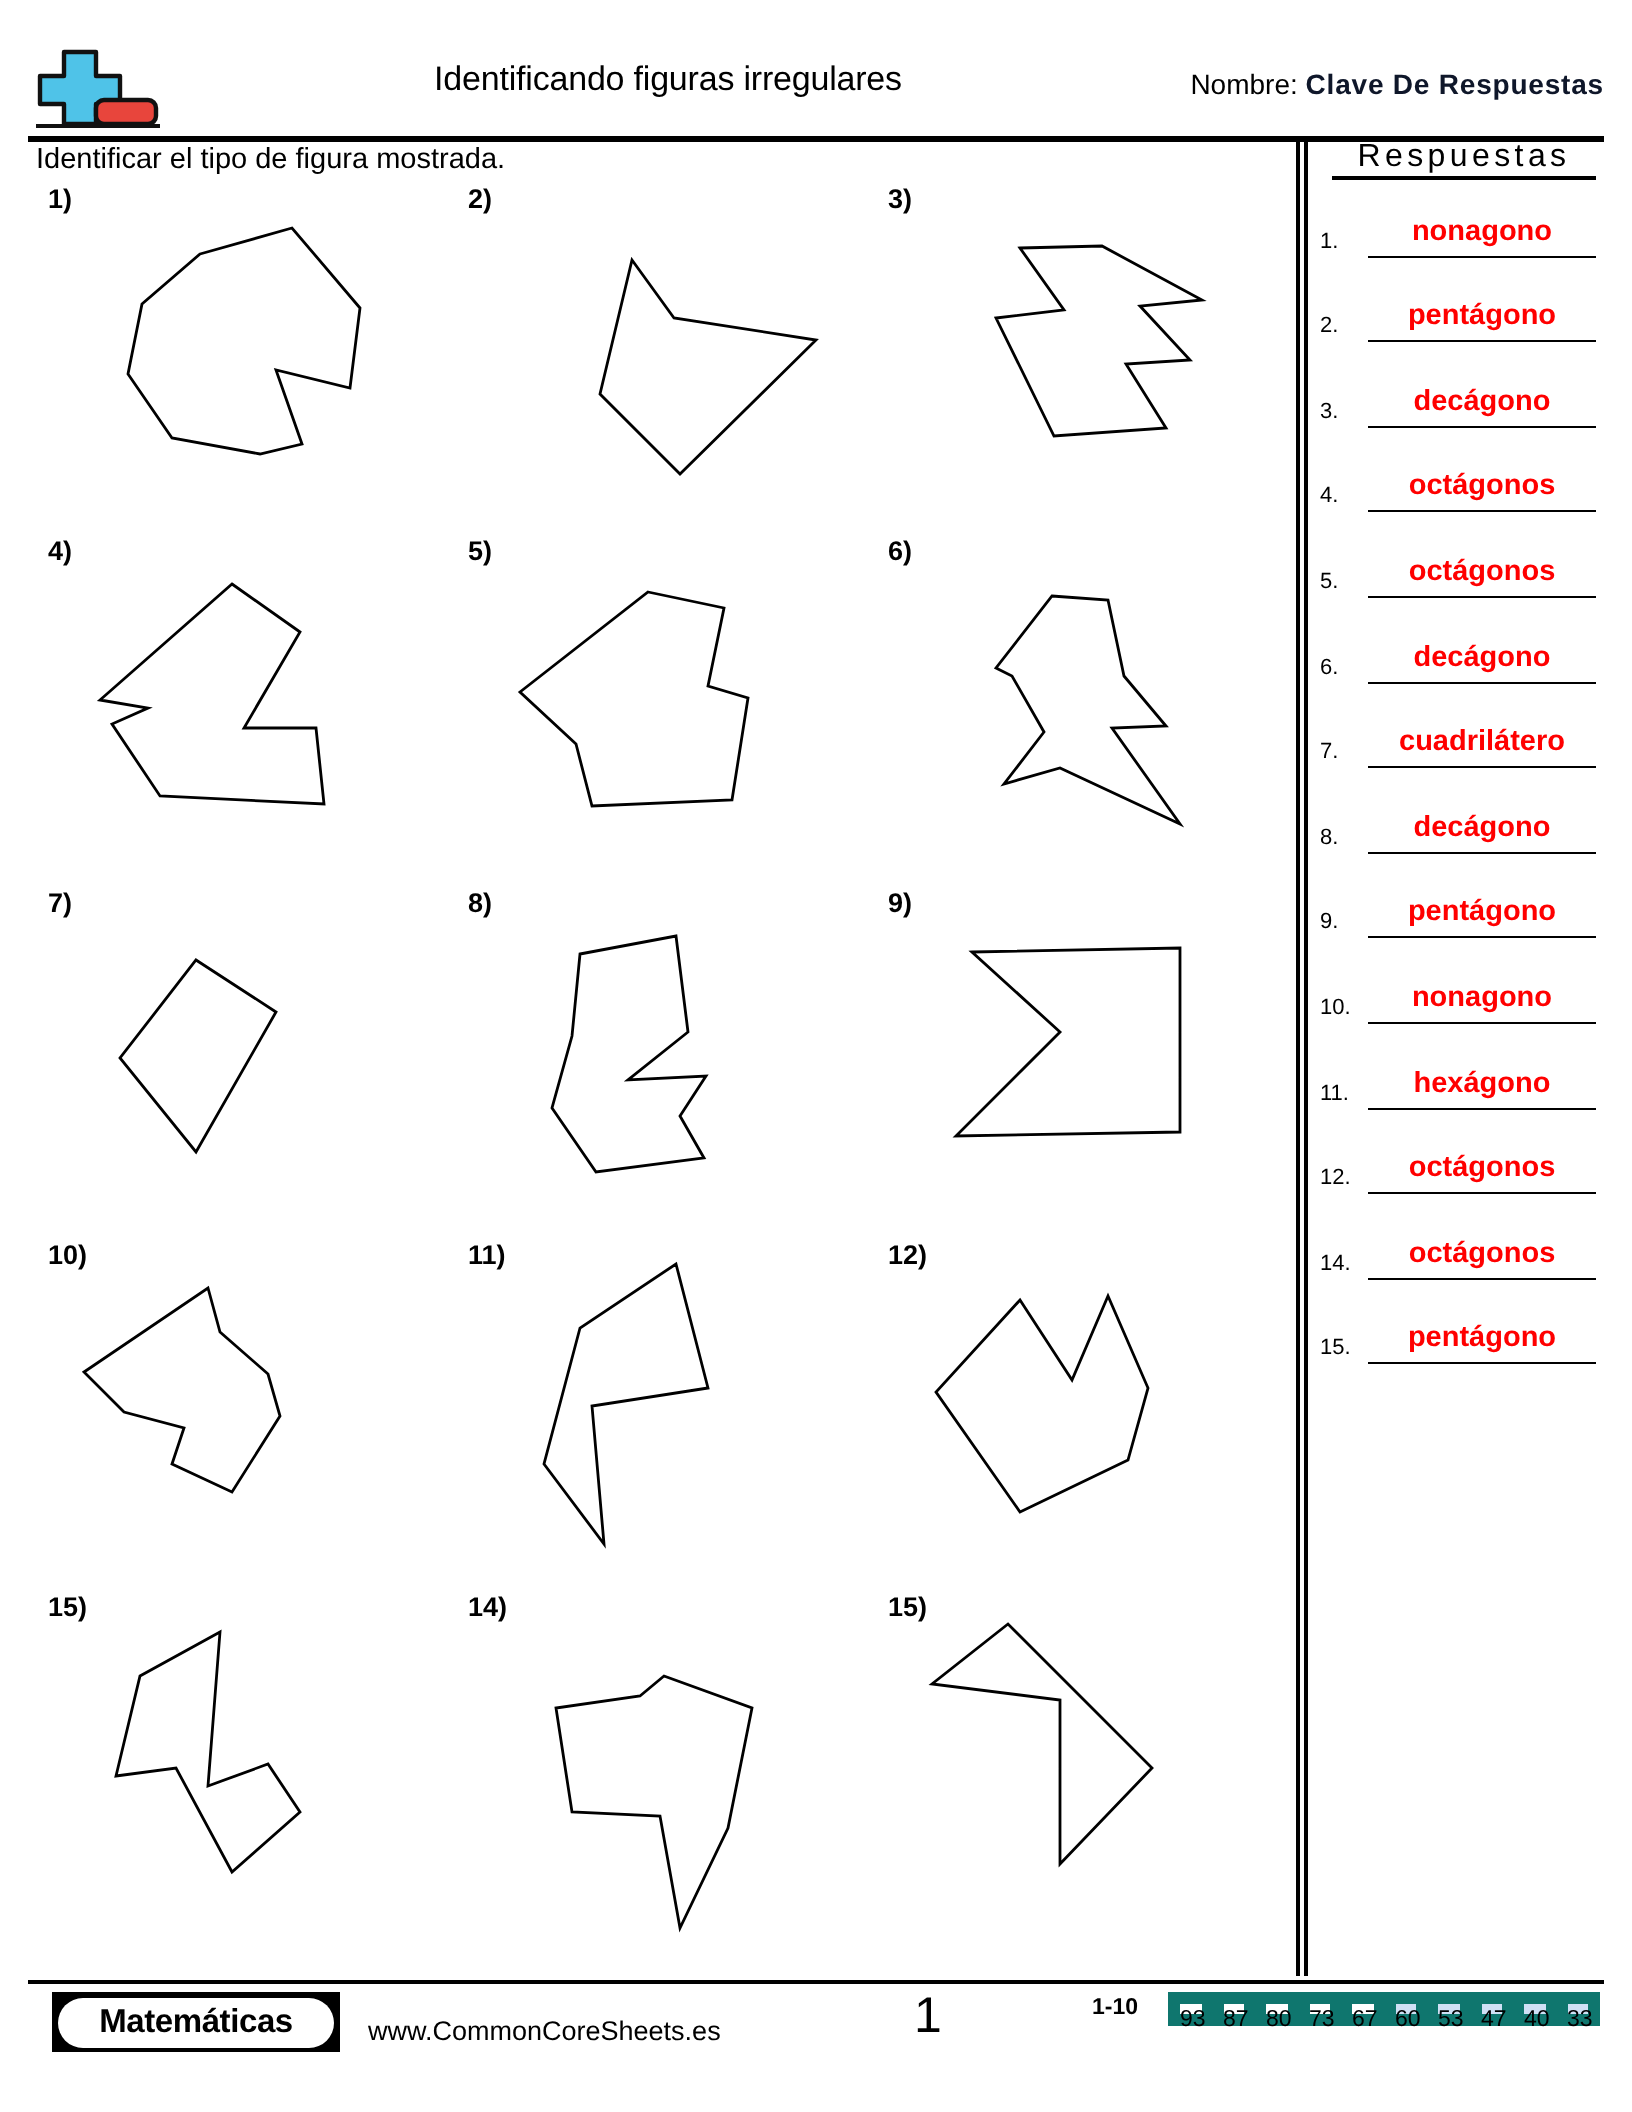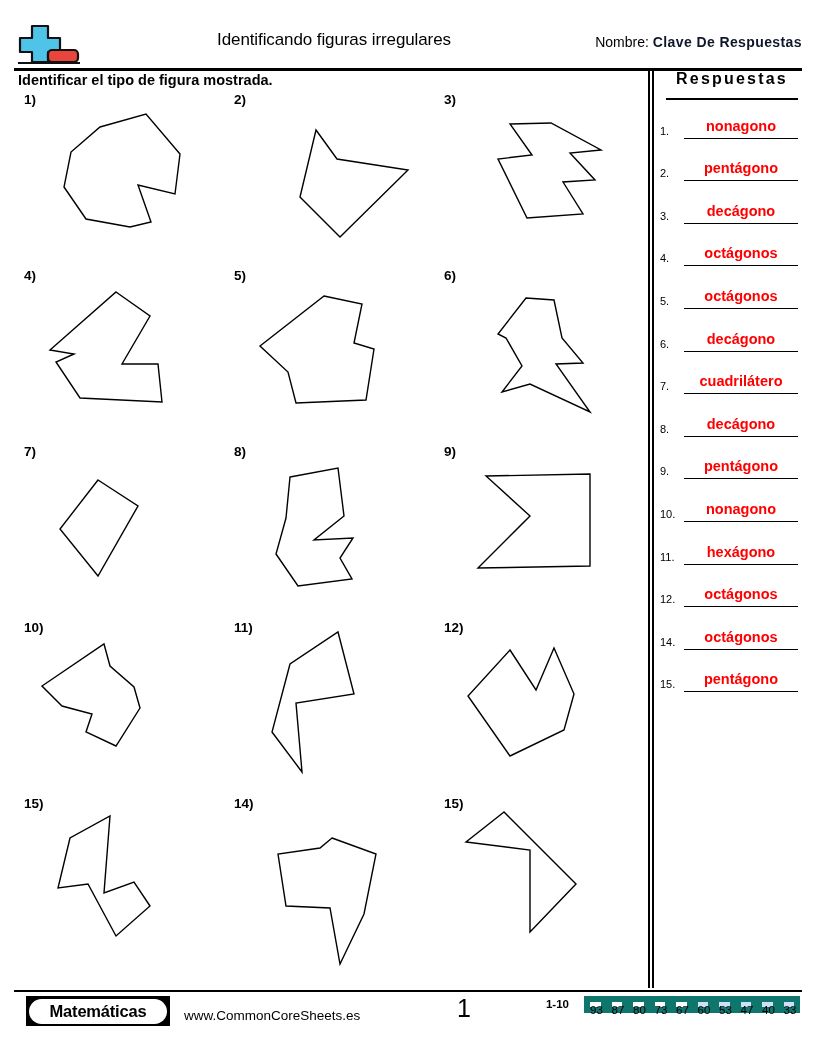--- a/index.html
+++ b/index.html
@@ -72,21 +72,21 @@
     height: 3px;
     background: #000;
   }
 
   
   .instruction {
     position: absolute;
     left: 18px;
     top: 72px;
     font-size: 14.5px;
-    font-weight: bold;
+    font-weight: normal;
     color: #000;
   }
 
   
   .divider {
     position: absolute;
     left: 648px;
     top: 68px;
     width: 5px;
     height: 920px;
@@ -103,25 +103,25 @@
 
   
   .answers-panel {
     position: absolute;
     left: 660px;
     top: 70px;
     width: 150px;
   }
   .answers-heading {
     font-size: 16px;
-    font-weight: bold;
+    font-weight: normal;
     letter-spacing: 2.2px;
     text-align: center;
     border-bottom: 2px solid #000;
-    padding-bottom: 10px;
+    padding-bottom: 0;
     width: 132px;
     margin-left: 6px;
   }
   .answer-row {
     position: relative;
     height: 42.6px;
   }
   .answer-num {
     position: absolute;
     left: 0px;

